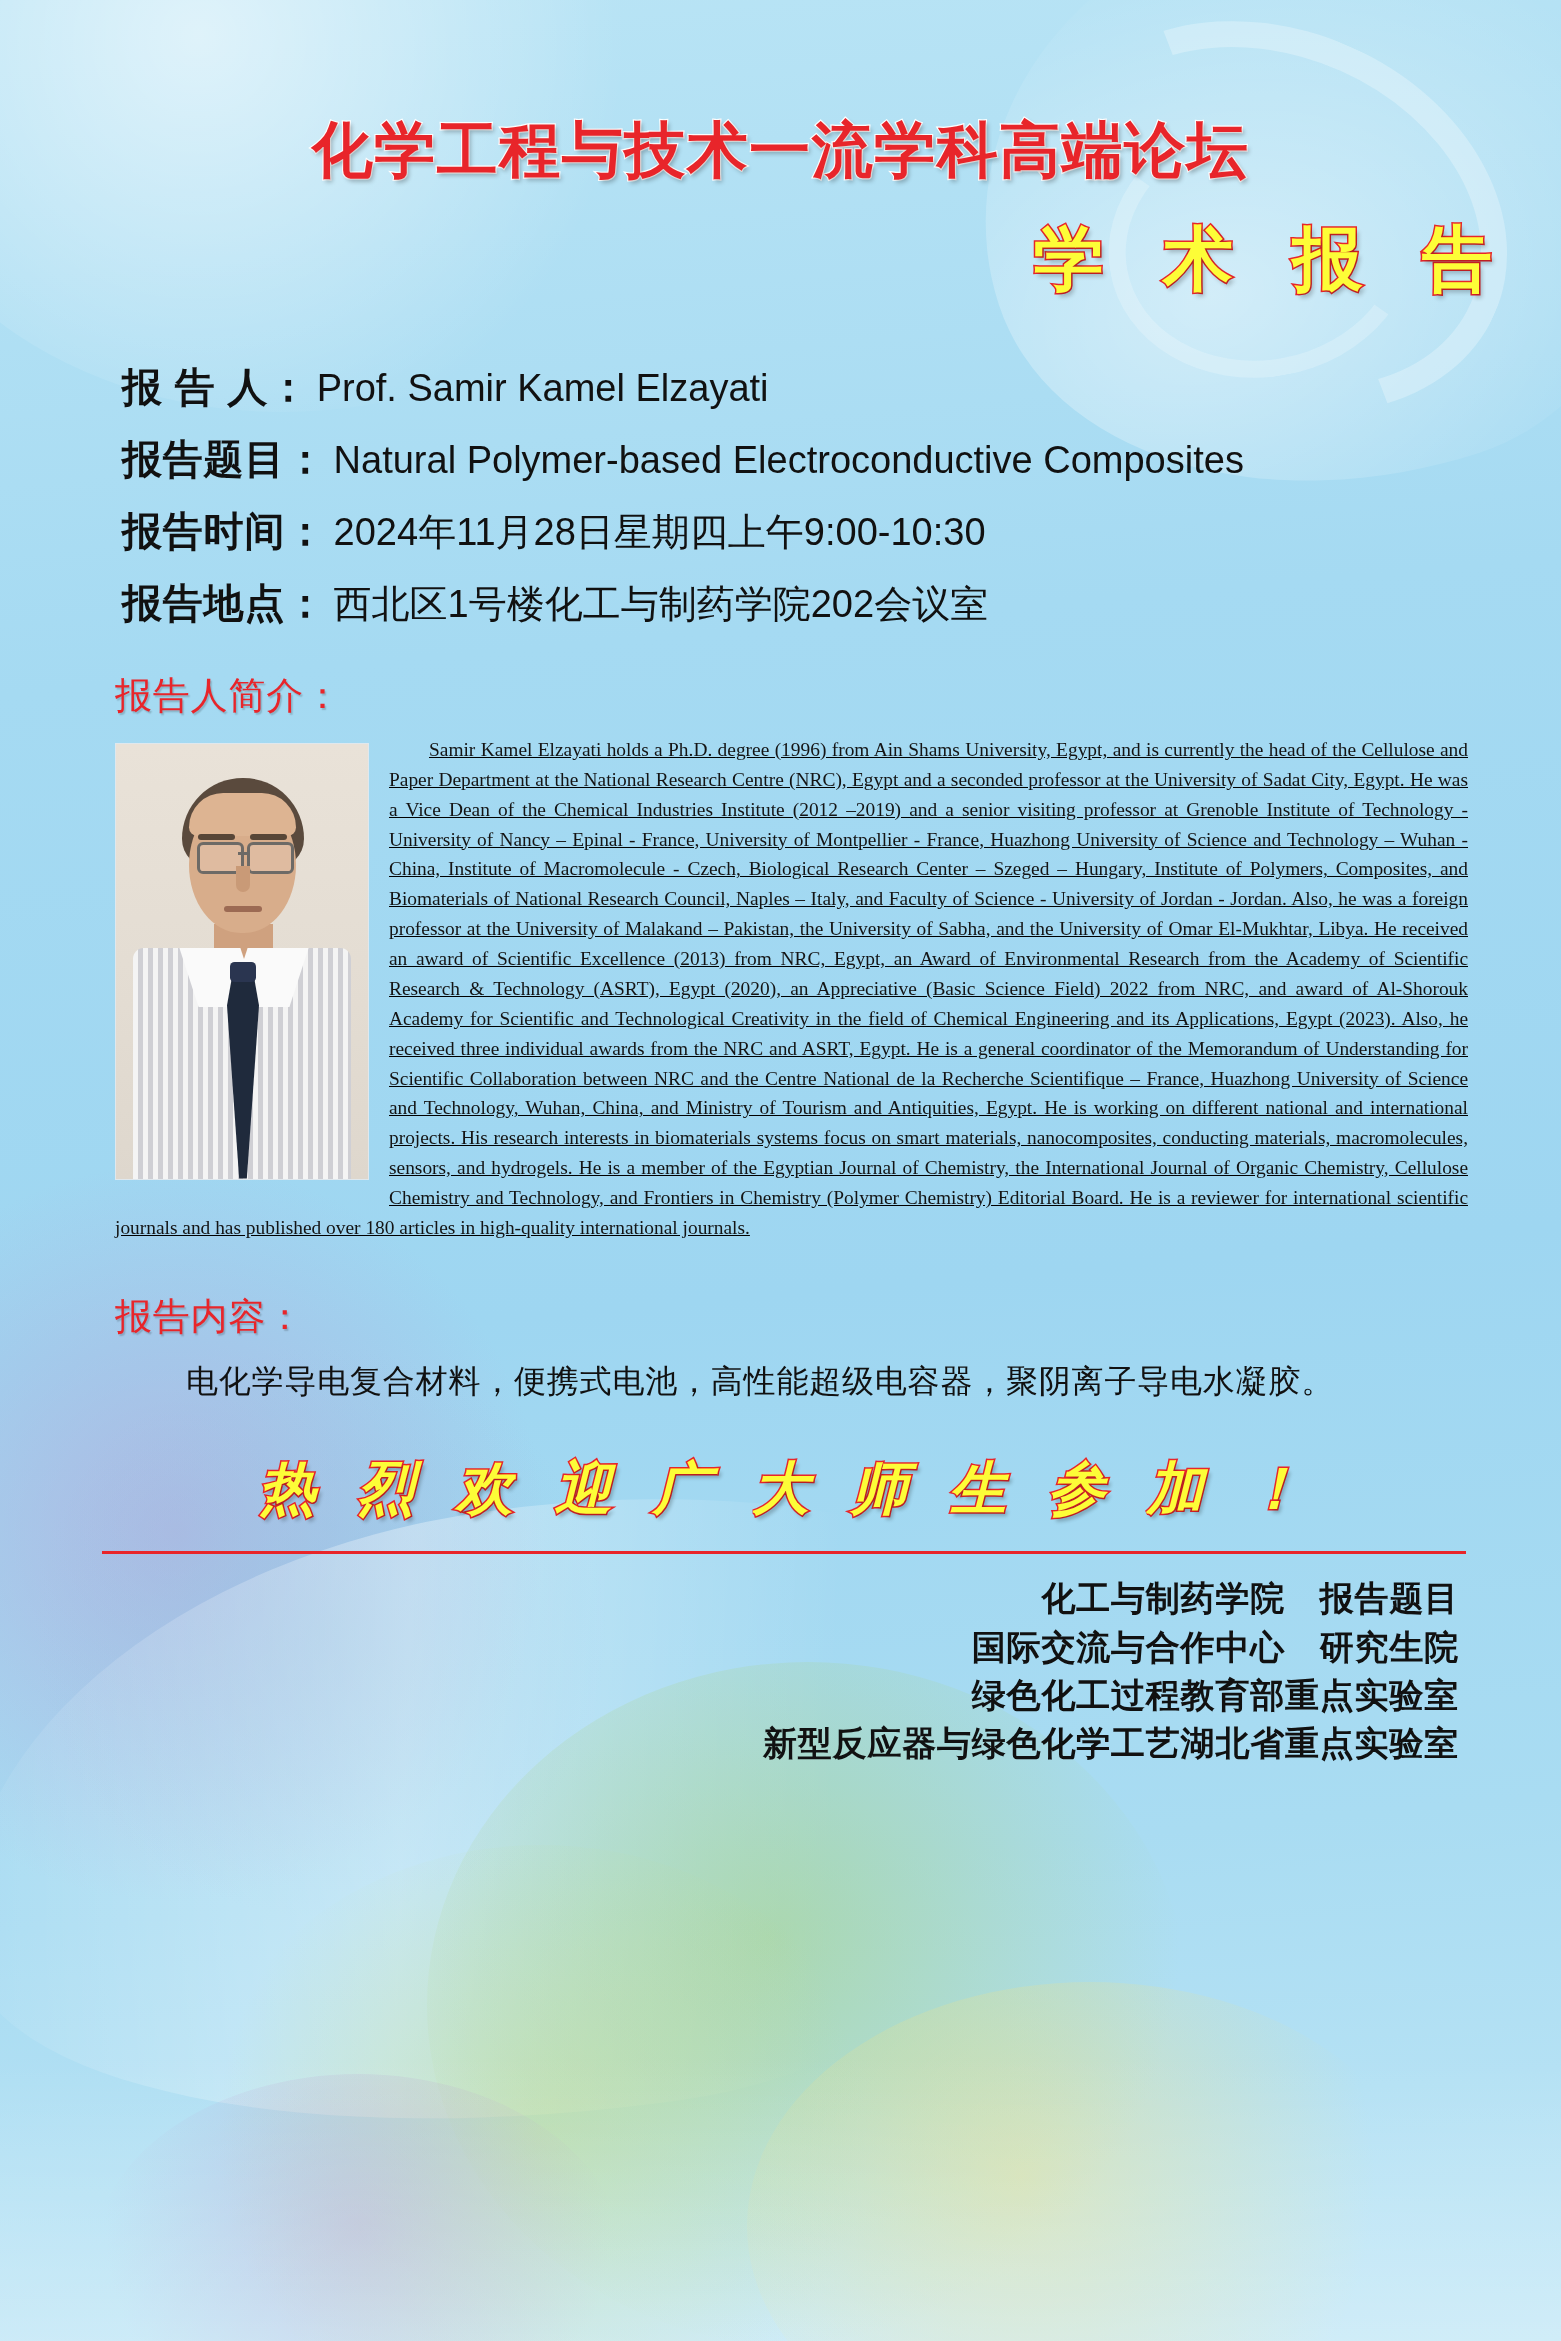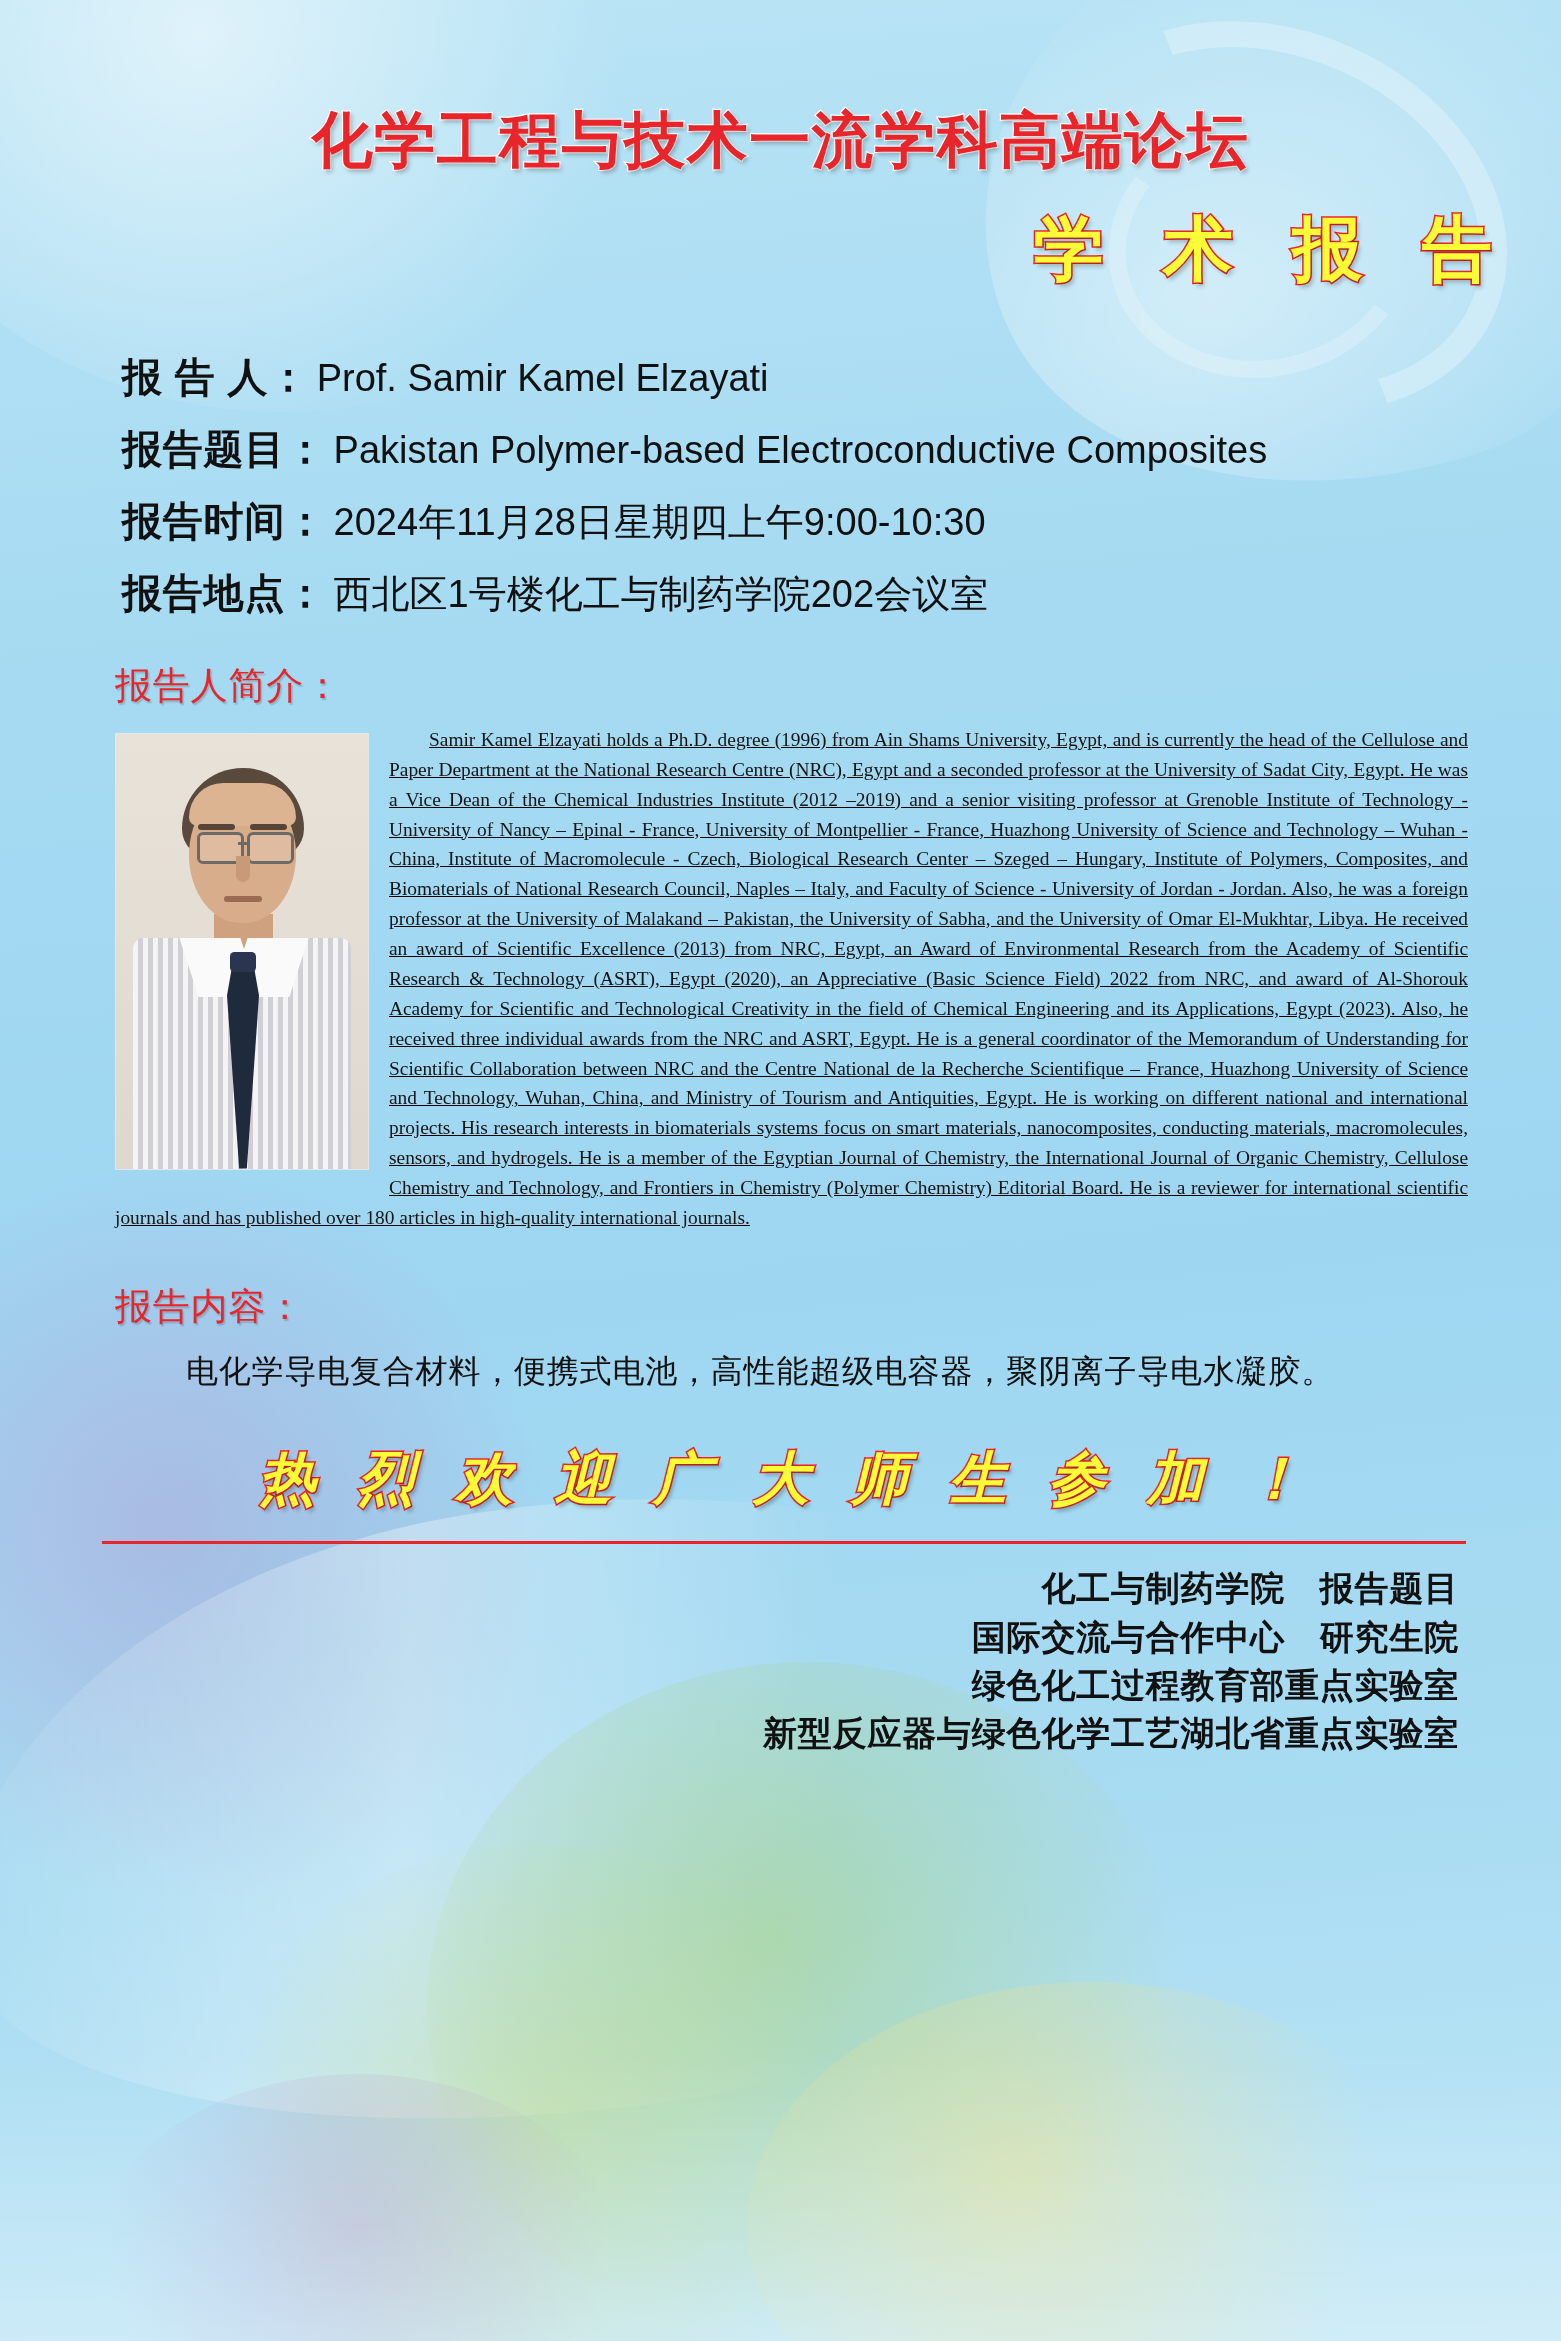--- a/index.html
+++ b/index.html
@@ -101,21 +101,21 @@
   }
   .wave-bottom {
     left: 0; bottom: -30.5px;
     width: 1561px; height: 320px;
     background: linear-gradient(0deg, rgba(255,255,255,0.30), rgba(255,255,255,0.0));
   }
 
   .content {
     position: absolute;
     inset: 0;
-    padding: 2px 49px;
+    padding: 12px 49px;
     box-sizing: border-box;
   }
 
   
   .title-main {
     margin: 98px 0 0 0;
     text-align: center;
     font-size: 61px;
     font-weight: bold;
     letter-spacing: 1.5px;
@@ -290,21 +290,21 @@
     <h1 class="title-main">化学工程与技术一流学科高端论坛</h1>
     <h2 class="title-sub">学 术 报 告</h2>
 
     <div class="info-block">
       <div class="info-row">
         <span class="info-label">报 告 人：</span>
         <span class="info-value latin">Prof. Samir Kamel Elzayati</span>
       </div>
       <div class="info-row">
         <span class="info-label">报告题目：</span>
-        <span class="info-value latin">Pakistan Polymer-based Electroconductive Composites</span>
+        <span class="info-value latin">Natural Polymer-based Electroconductive Composites</span>
       </div>
       <div class="info-row">
         <span class="info-label">报告时间：</span>
         <span class="info-value">2024年11月28日星期四上午9:00-10:30</span>
       </div>
       <div class="info-row">
         <span class="info-label">报告地点：</span>
         <span class="info-value">西北区1号楼化工与制药学院202会议室</span>
       </div>
     </div>

